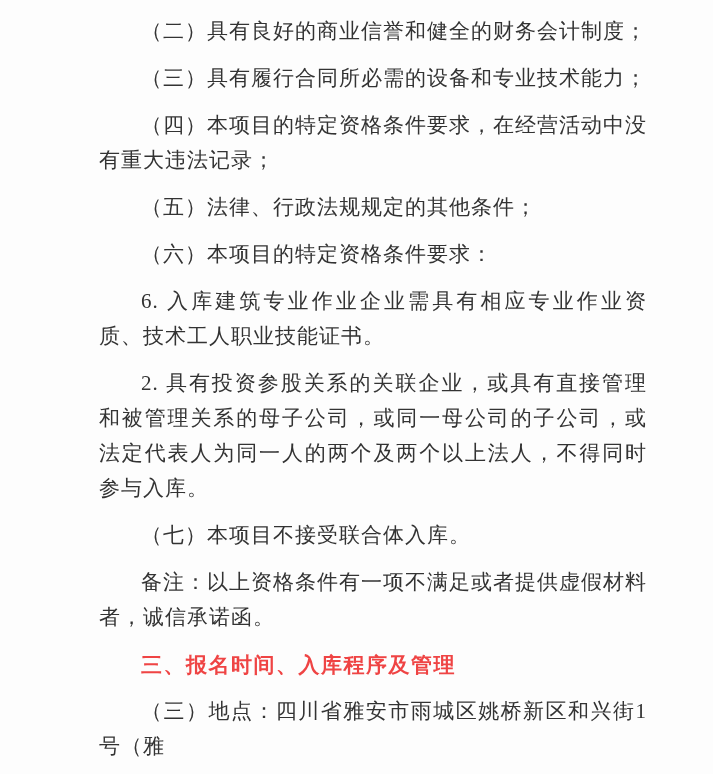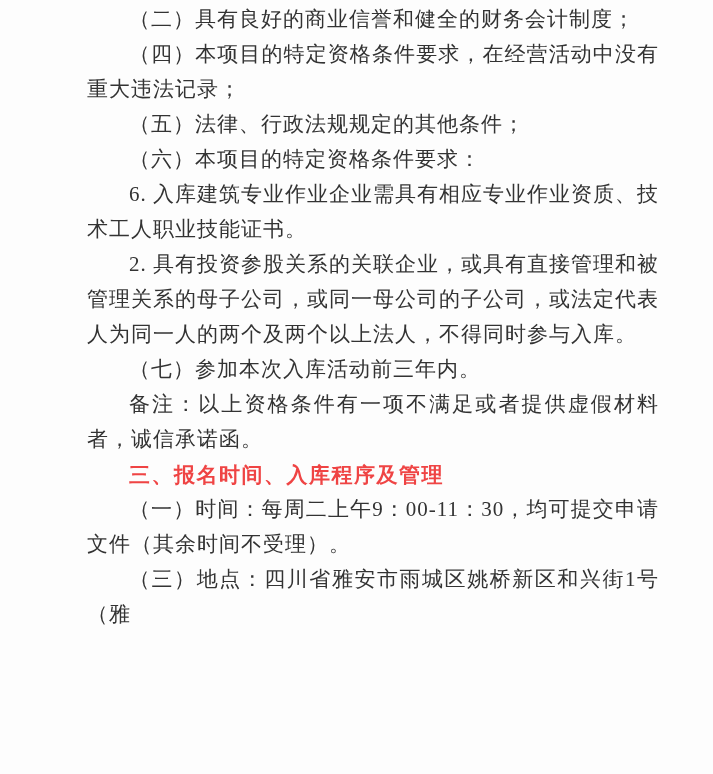--- a/index.html
+++ b/index.html
@@ -19,38 +19,38 @@
     top: 2px;
     width: 572px;
     font-size: 21px;
     line-height: 35px;
     letter-spacing: 1px;
     text-align: justify;
     text-justify: inter-character;
     word-break: break-all;
   }
   .doc-page p {
-    margin: 0;
+    margin: 12px;
     padding: 0;
     text-indent: 2em;
   }
   .doc-page p.heading {
     font-family: "Liberation Sans", sans-serif;
     font-weight: bold;
     letter-spacing: 1.5px;
   }
 </style>
 </head>
 <body style="background: rgb(253, 253, 253);">
 
 <div class="doc-page" style="color: rgb(51, 51, 51);">
     <p>（二）具有良好的商业信誉和健全的财务会计制度；</p>
+    <p>（三）具有履行合同所必需的设备和专业技术能力；</p>
     <p>（四）本项目的特定资格条件要求，在经营活动中没有重大违法记录；</p>
     <p>（五）法律、行政法规规定的其他条件；</p>
     <p>（六）本项目的特定资格条件要求：</p>
     <p>6. 入库建筑专业作业企业需具有相应专业作业资质、技术工人职业技能证书。</p>
     <p>2. 具有投资参股关系的关联企业，或具有直接管理和被管理关系的母子公司，或同一母公司的子公司，或法定代表人为同一人的两个及两个以上法人，不得同时参与入库。</p>
-    <p>（七）参加本次入库活动前三年内。</p>
+    <p>（七）本项目不接受联合体入库。</p>
     <p>备注：以上资格条件有一项不满足或者提供虚假材料者，诚信承诺函。</p>
     <p class="heading" style="color: #ef4444;">三、报名时间、入库程序及管理</p>
-    <p>（一）时间：每周二上午9：00-11：30，均可提交申请文件（其余时间不受理）。</p>
     <p>（三）地点：四川省雅安市雨城区姚桥新区和兴街1号（雅</p>
   </div>
 
 </body></html>

